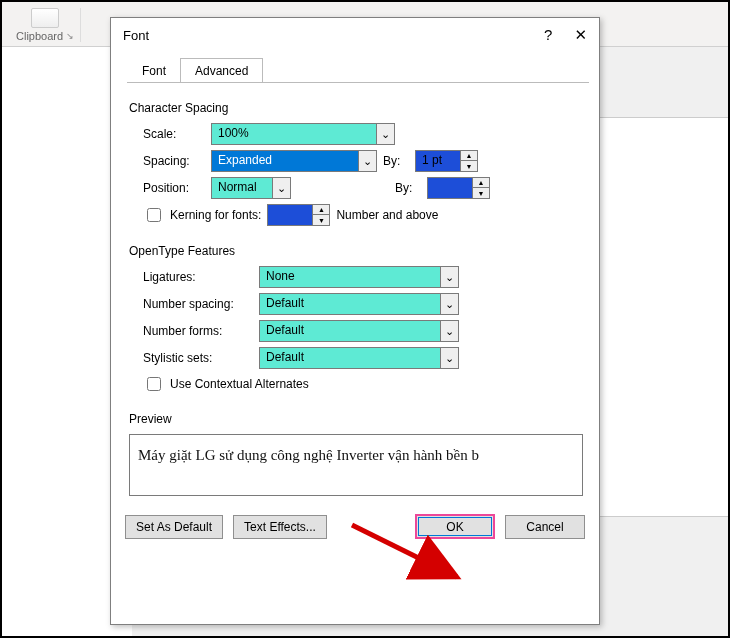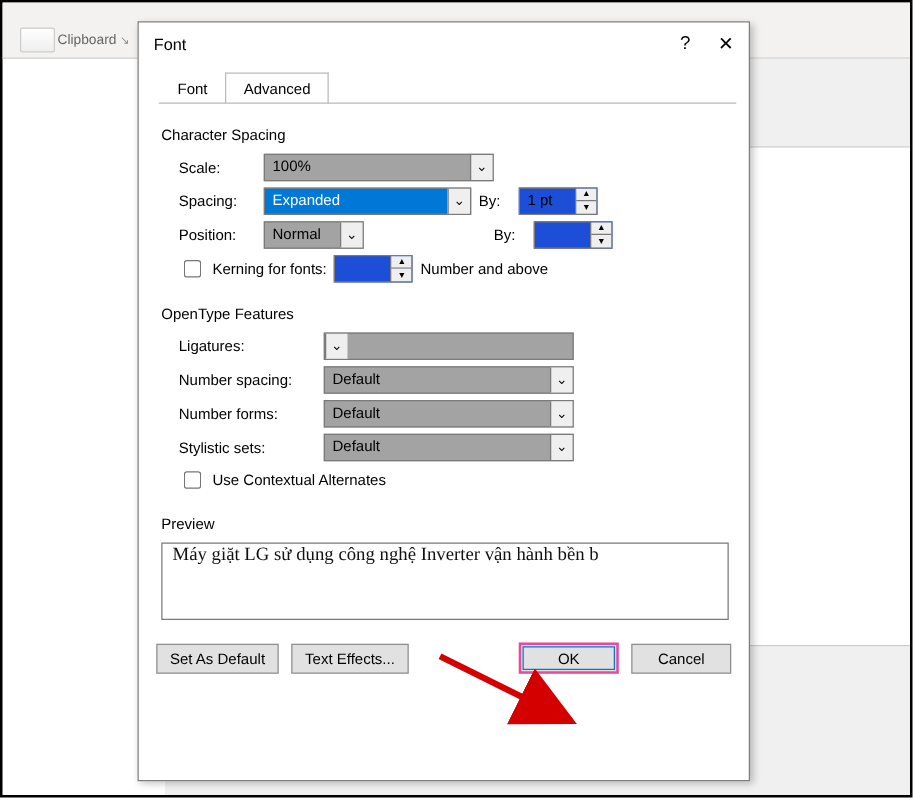--- a/index.html
+++ b/index.html
@@ -17,21 +17,21 @@
 .ribbon {
   height: 45px;
   background: #f3f2f1;
   border-bottom: 1px solid #d0d0d0;
   display: flex;
   align-items: flex-end;
   padding: 4px 8px 4px 8px;
   gap: 6px;
 }
 .ribbon-group {
-  display: flex; align-items: center; gap: 2px;
+  display: flex; flex-direction: column; align-items: center; gap: 2px;
   border-right: 1px solid #ddd; padding: 0 6px;
 }
 .ribbon-label {
   font-size: 11px; color: #666; display: flex; align-items: center; gap: 3px;
 }
 .launcher { font-size: 9px; color: #888; }
 .format-painter {
   width: 28px; height: 20px; background: linear-gradient(#fff,#eee);
   border: 1px solid #ccc; border-radius: 2px;
 }
@@ -80,21 +80,21 @@
 .group {
   border: none; margin: 8px 0 6px 0;
 }
 .group-title { font-size: 12px; color: #000; margin-bottom: 8px; }
 .row {
   display: flex; align-items: center; margin: 5px 0 5px 14px; gap: 6px;
 }
 .lbl { width: 62px; text-align: left; }
 .lbl2 { width: 110px; text-align: left; }
 .combo {
-  display: flex; height: 22px; border: 1px solid #7a7a7a; background: #a3a3a3;
+  display: flex; height: 22px; border: 1px solid #7a7a7a; background: #5eead4;
 }
 .combo .val { padding: 2px 6px; flex: 1; font-size: 12px; }
 .combo .val.sel { background: #0078d7; color: #fff; }
 .combo .btn {
   width: 18px; display: flex; align-items: center; justify-content: center;
   border-left: 1px solid #7a7a7a; background: #efefef;
 }
 .chev::after { content: "⌄"; font-size: 11px; line-height: 1; }
 .spinner {
   display: flex; height: 22px; border: 1px solid #7a7a7a; background: #1d4ed8;
@@ -108,21 +108,21 @@
   font-size: 7px; background: #efefef;
 }
 .spinner .arrows span:first-child { border-bottom: 1px solid #7a7a7a; }
 .by { width: 26px; text-align: left; }
 .chk { display: flex; align-items: center; gap: 6px; margin-left: 14px; margin-top: 4px; }
 .chk input { width: 14px; height: 14px; }
 .combo.md { width: 200px; }
 .combo.sm { width: 184px; }
 .combo.xs { width: 80px; }
 .preview-box {
-  border: 1px solid #7a7a7a; height: 62px; padding: 1px 8px;
+  border: 1px solid #7a7a7a; height: 62px; padding: 12px 8px;
   font-family: "Times New Roman", serif; font-size: 15px; color: #111;
   background: #fff; margin: 6px 0 8px 0; overflow: hidden; white-space: nowrap;
 }
 .button-row {
   display: flex; gap: 10px; padding: 6px 14px 12px 14px; align-items: center;
 }
 .btn-std {
   border: 1px solid #8f8f8f; background: #e1e1e1; padding: 4px 10px;
   font-size: 12px; min-width: 80px; height: 24px; text-align: center;
 }
@@ -233,20 +233,21 @@
         <span>Number and above</span>
       </div>
     </div>
 
     <div class="group" style="margin-top:18px">
       <div class="group-title">OpenType Features</div>
 
       <div class="row">
         <span class="lbl2">Ligatures:</span>
         <div class="combo md">
+          <span class="val">None</span>
           <span class="btn chev"></span>
         </div>
       </div>
       <div class="row">
         <span class="lbl2">Number spacing:</span>
         <div class="combo md">
           <span class="val">Default</span>
           <span class="btn chev"></span>
         </div>
       </div>

